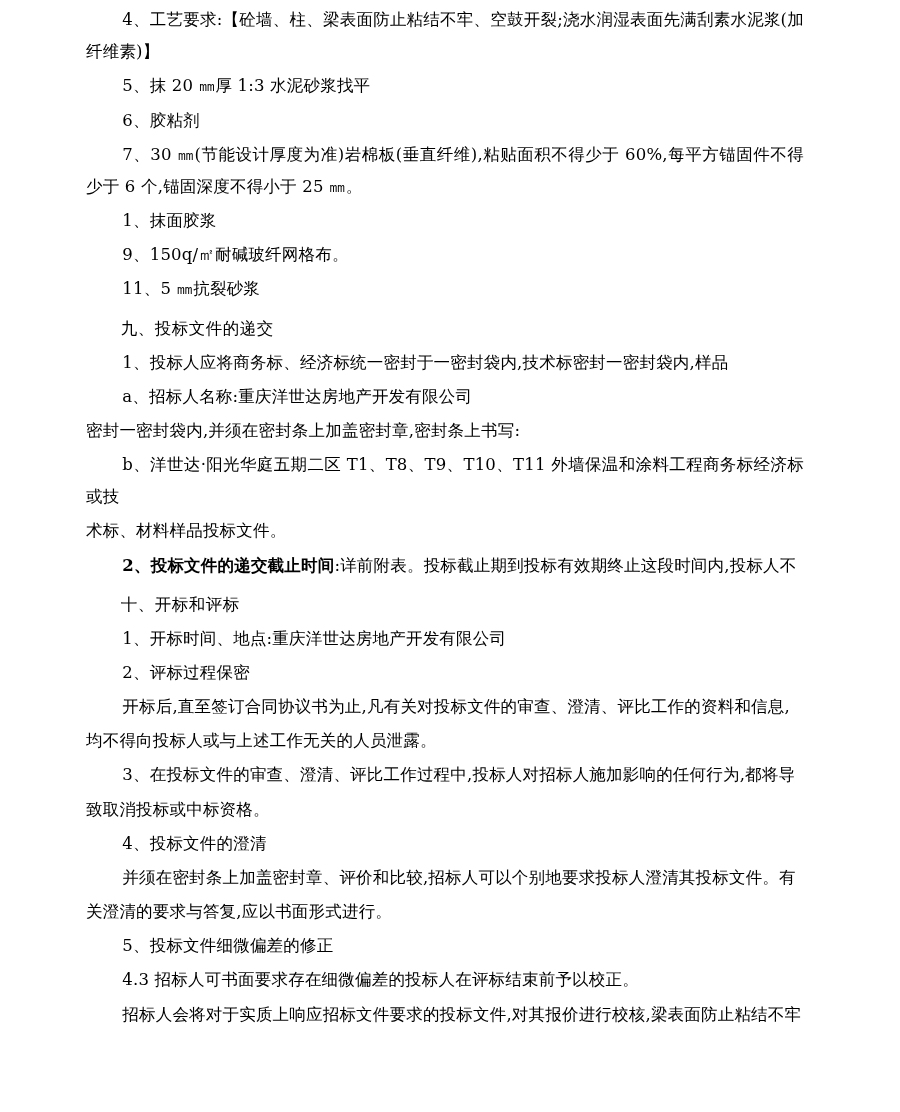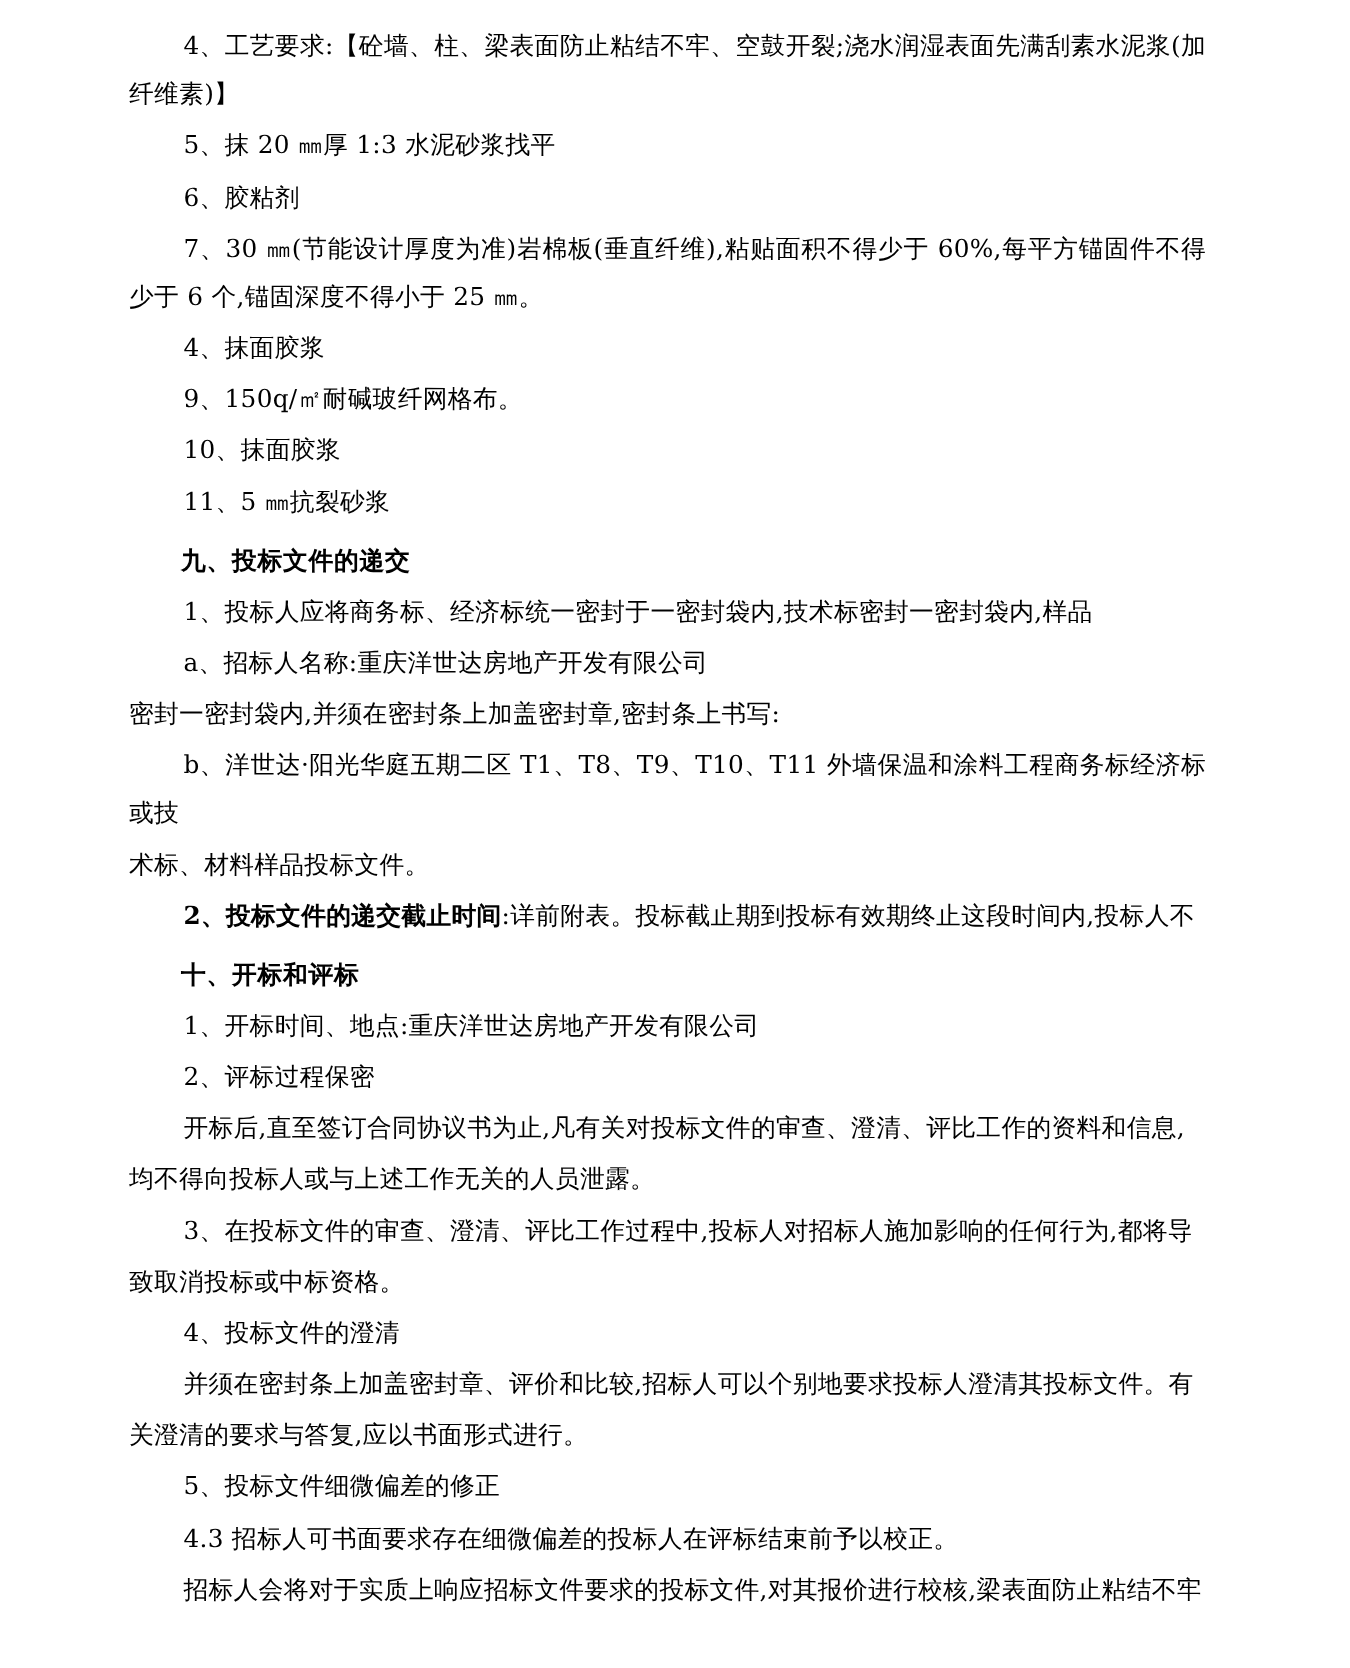--- a/index.html
+++ b/index.html
@@ -11,60 +11,59 @@
     width: 900px;
     min-height: 1112px;
     font-family: "DejaVu Serif", "Liberation Serif", serif;
     color: #000000;
     position: relative;
   }
   .page {
     width: 900px;
     min-height: 1112px;
     box-sizing: border-box;
-    padding: 15px 96px 0 86px;
+    padding: 4px 96px 0 86px;
     position: relative;
   }
   .para {
     font-size: 16.5px;
     line-height: 1.95;
     margin: 0 0 2px 0;
     text-align: justify;
     letter-spacing: 0.2px;
   }
   .indent {
     text-indent: 2.2em;
   }
   .noindent {
     text-indent: 0;
   }
   .heading {
     font-size: 16.5px;
     line-height: 2.0;
-    font-weight: bold;
+    font-weight: normal;
     margin: 6px 0 2px 0;
     text-indent: 2.1em;
     letter-spacing: 0.5px;
   }
   .bold {
     font-weight: bold;
   }
 </style>
 </head>
 <body>
 
 <div class="page">
 
   <p class="para indent">4、工艺要求:【砼墙、柱、梁表面防止粘结不牢、空鼓开裂;浇水润湿表面先满刮素水泥浆(加纤维素)】</p>
   <p class="para indent">5、抹 20 ㎜厚 1:3 水泥砂浆找平</p>
   <p class="para indent">6、胶粘剂</p>
   <p class="para indent">7、30 ㎜(节能设计厚度为准)岩棉板(垂直纤维),粘贴面积不得少于 60%,每平方锚固件不得少于 6 个,锚固深度不得小于 25 ㎜。</p>
-  <p class="para indent">4、抹面胶浆</p>
+  <p class="para indent">1、抹面胶浆</p>
   <p class="para indent">9、150q/㎡耐碱玻纤网格布。</p>
-  <p class="para indent">10、抹面胶浆</p>
   <p class="para indent">11、5 ㎜抗裂砂浆</p>
 
   <p class="heading">九、投标文件的递交</p>
 
   <p class="para indent">1、投标人应将商务标、经济标统一密封于一密封袋内,技术标密封一密封袋内,样品</p>
   <p class="para indent">a、招标人名称:重庆洋世达房地产开发有限公司</p>
   <p class="para noindent">密封一密封袋内,并须在密封条上加盖密封章,密封条上书写:</p>
   <p class="para indent">b、洋世达·阳光华庭五期二区 T1、T8、T9、T10、T11 外墙保温和涂料工程商务标经济标或技</p>
   <p class="para noindent">术标、材料样品投标文件。</p>
   <p class="para indent"><span class="bold">2、投标文件的递交截止时间</span><span>:详前附表。投标截止期到投标有效期终止这段时间内,投标人不</span></p>

